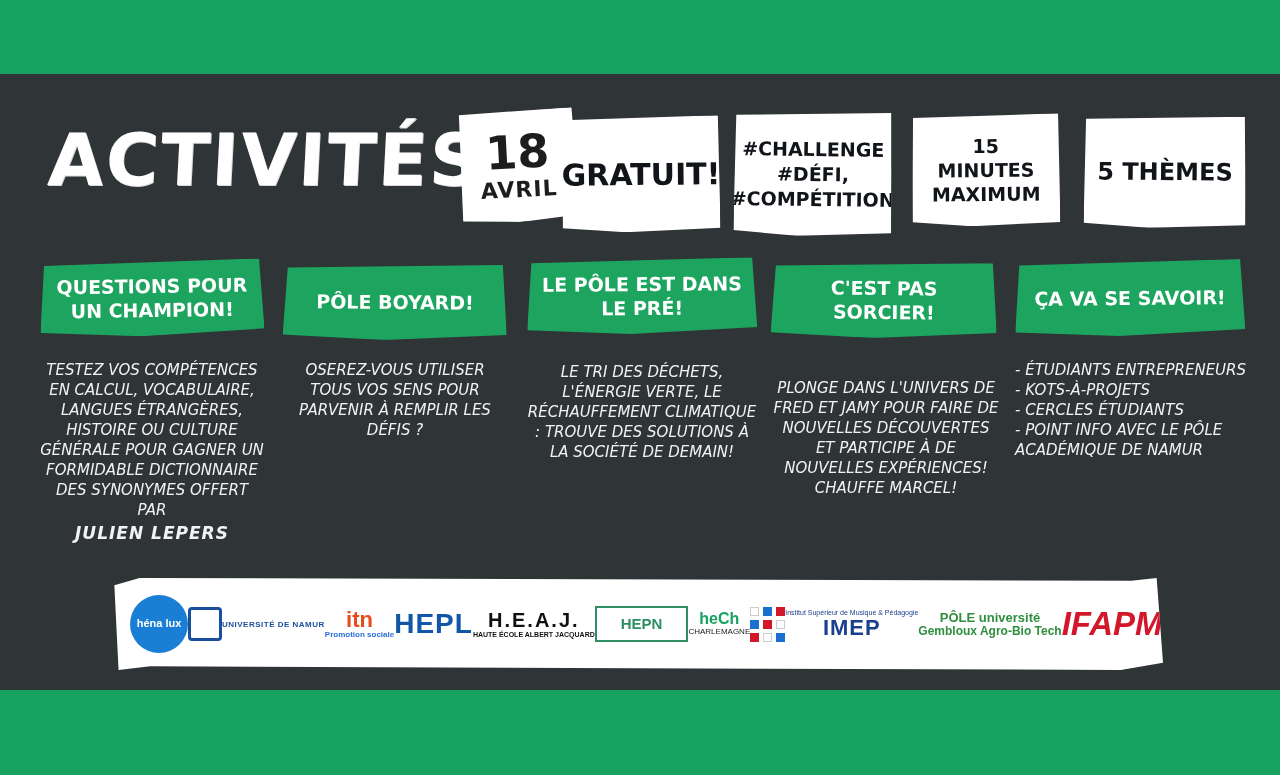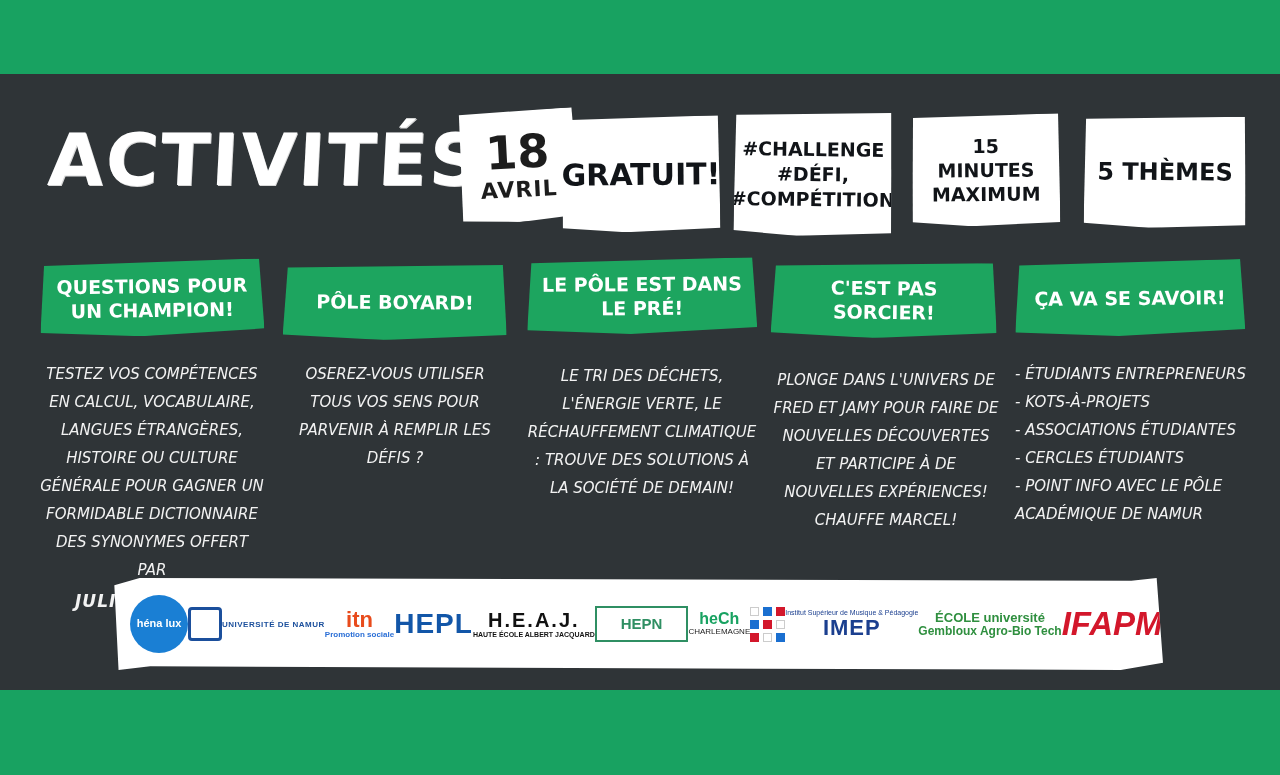--- a/index.html
+++ b/index.html
@@ -96,28 +96,28 @@
   #theme-head-4 { left: 975px; top: 2px;  transform: rotate(-0.5deg); width: 230px; }
 
   
   .descs { position: absolute; left: 40px; top: 352px; width: 1210px; }
   .desc {
     position: absolute;
     color: #f2f2f2;
     font-family: "DejaVu Sans", sans-serif;
     font-style: italic;
     font-size: 15px;
-    line-height: 28px;
+    line-height: 20px;
     text-align: center;
     width: 224px;
   }
   #desc-0 { left: 0px;   top: 8px; }
   #desc-1 { left: 243px; top: 8px; }
   #desc-2 { left: 487px; top: 10px; width: 230px; }
-  #desc-3 { left: 731px; top: 14px; width: 230px; }
+  #desc-3 { left: 731px; top: 26px; width: 230px; }
   #desc-4 { left: 975px; top: 8px; width: 240px; text-align: left; font-style: italic; }
   #desc-4 div { white-space: nowrap; }
   .signature {
     display: block;
     margin-top: 3px;
     font-size: 17px;
     font-weight: bold;
     font-style: italic;
     letter-spacing: 1px;
   }
@@ -199,21 +199,20 @@
     <div class="desc" id="desc-0">
       <span>TESTEZ VOS COMPÉTENCES EN CALCUL, VOCABULAIRE, LANGUES ÉTRANGÈRES, HISTOIRE OU CULTURE GÉNÉRALE POUR GAGNER UN FORMIDABLE DICTIONNAIRE DES SYNONYMES OFFERT PAR</span>
       <span class="signature">JULIEN LEPERS</span>
     </div>
     <div class="desc" id="desc-1">OSEREZ-VOUS UTILISER TOUS VOS SENS POUR PARVENIR À REMPLIR LES DÉFIS ?</div>
     <div class="desc" id="desc-2">LE TRI DES DÉCHETS, L'ÉNERGIE VERTE, LE RÉCHAUFFEMENT CLIMATIQUE : TROUVE DES SOLUTIONS À LA SOCIÉTÉ DE DEMAIN!</div>
     <div class="desc" id="desc-3">PLONGE DANS L'UNIVERS DE FRED ET JAMY POUR FAIRE DE NOUVELLES DÉCOUVERTES ET PARTICIPE À DE NOUVELLES EXPÉRIENCES! CHAUFFE MARCEL!</div>
     <div class="desc" id="desc-4">
       <div>- ÉTUDIANTS ENTREPRENEURS</div>
       <div>- KOTS-À-PROJETS</div>
-      <div>- ASSOCIATIONS ÉTUDIANTES</div>
       <div>- CERCLES ÉTUDIANTS</div>
       <div>- POINT INFO AVEC LE PÔLE</div>
       <div>ACADÉMIQUE DE NAMUR</div>
     </div>
   </div>
 
   <div class="logo-strip">
 
     <div class="logo">
       <div class="l-hena">héna lux</div>
@@ -260,21 +259,21 @@
           <i></i>
       </div>
     </div>
 
     <div class="logo l-imep">
       <div class="t1">Institut Supérieur de Musique &amp; Pédagogie</div>
       <div class="t2">IMEP</div>
     </div>
 
     <div class="logo l-ulg">
-      <div class="t2">ÉCOLE université</div>
+      <div class="t2">PÔLE université</div>
       <div class="t3">Gembloux Agro-Bio Tech</div>
     </div>
 
     <div class="logo">
       <div class="l-ifapme">IFAPME</div>
     </div>
 
     <div class="logo l-prov">
       <div class="flag"></div>
       <div class="t1">PROVINCE de NAMUR</div>

